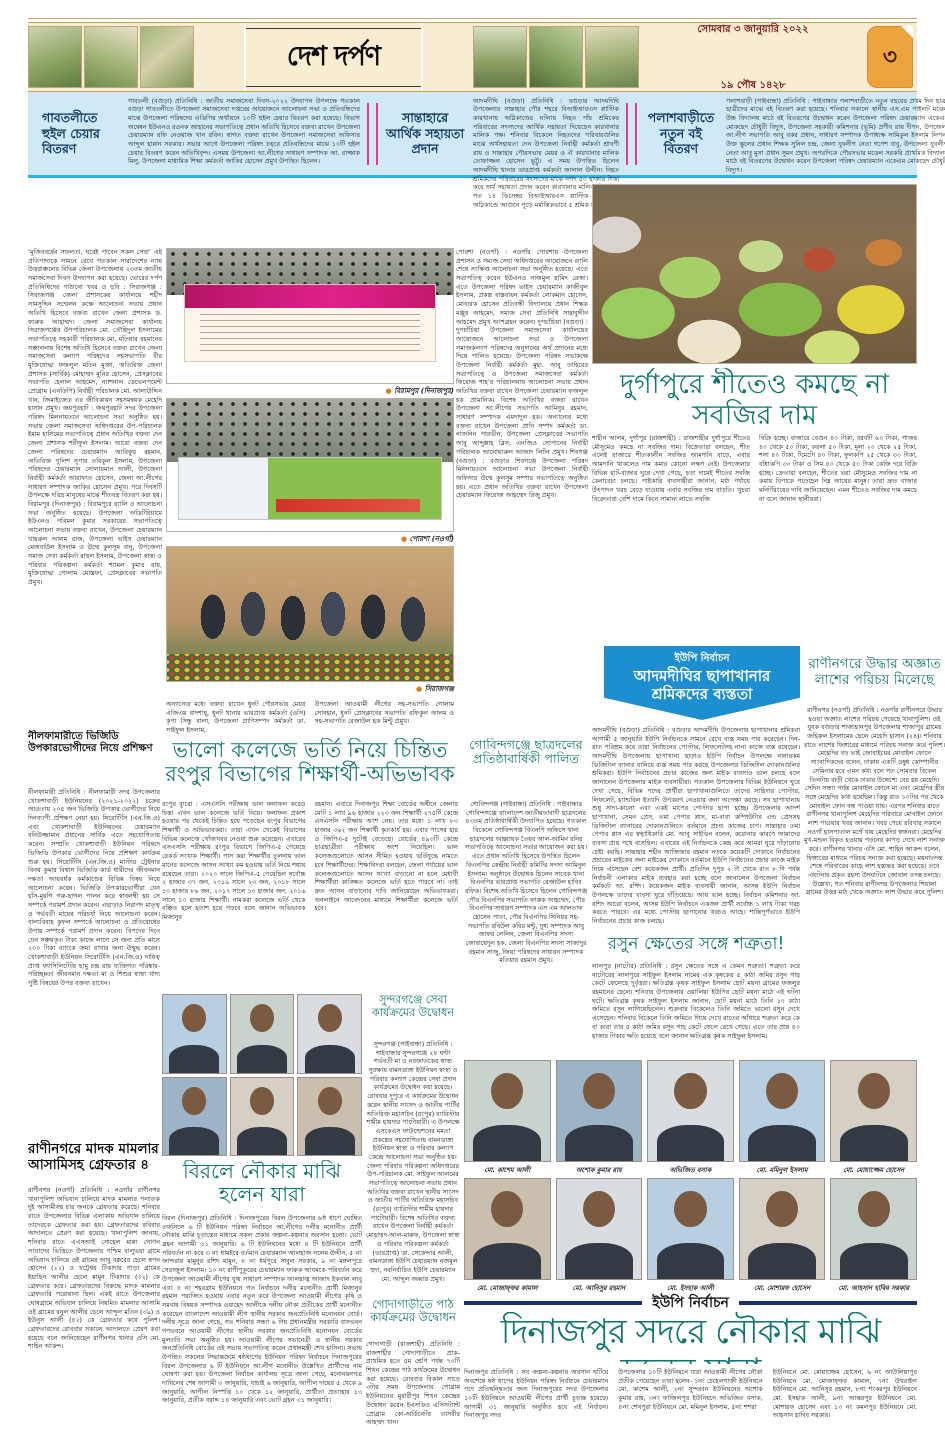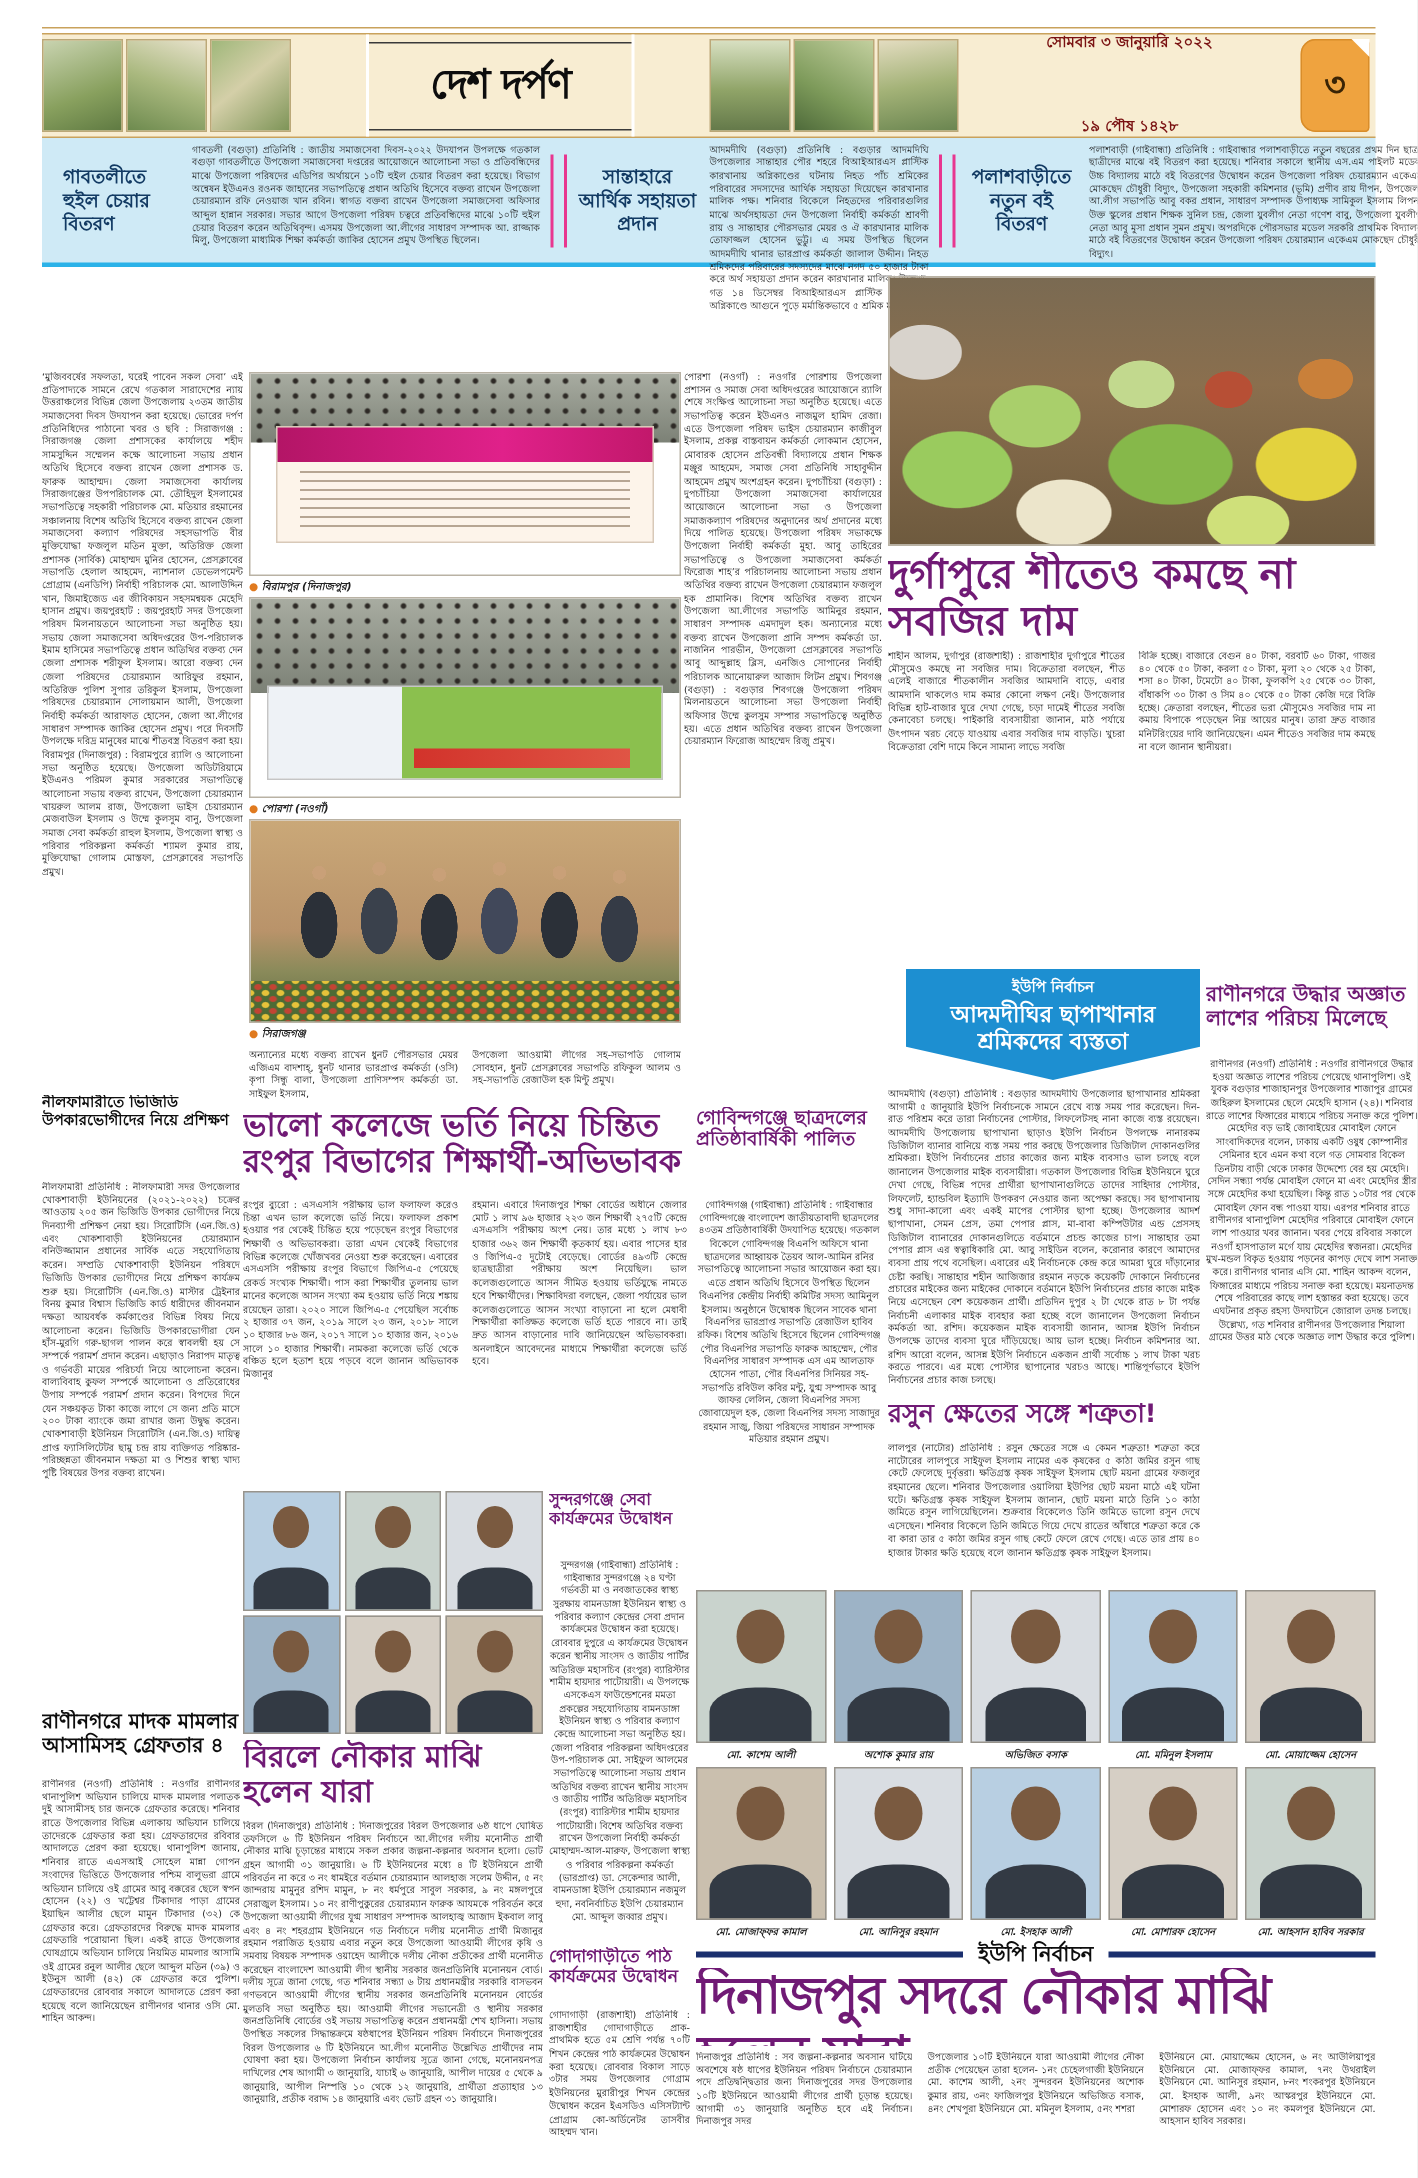--- a/index.html
+++ b/index.html
@@ -35,26 +35,26 @@
   .pagecurl::before{content:"";position:absolute;right:0;top:0;border-style:solid;border-width:0 12px 12px 0;
                     border-color:transparent #fff transparent transparent;}
   
   .briefs{position:absolute;left:28px;top:92px;width:889px;height:86px;background:#cfeaf6;
           border-bottom:3px solid #2bb2e8;display:flex;align-items:center;padding:0;box-sizing:border-box;}
   .bhead{font-weight:900;color:#123a63;font-size:12.5px;line-height:1.25;}
   .bbody{font-size:6.3px;line-height:1.38;text-align:justify;color:#1c1c1c;}
   .bsep{width:7px;height:62px;border-left:2.5px solid #e8368f;border-right:2.5px solid #e8368f;margin:0 7px;flex:none;}
   
   .body-txt{font-size:6.3px;line-height:1.38;text-align:justify;color:#161616;overflow:hidden;}
-  .hl{font-weight:700;color:#701a75;text-align:left;line-height:1.15;overflow:hidden;}
+  .hl{font-weight:400;color:#0f766e;text-align:center;line-height:1.15;overflow:hidden;}
   .hl-left{font-weight:900;color:#0d0d0d;text-align:left;line-height:1.2;overflow:hidden;}
   
   .lead-hl{position:absolute;left:28px;top:182px;width:560px;height:60px;color:#e22e2e;font-weight:900;
            font-size:42px;line-height:1.0;text-align:center;letter-spacing:-1px;overflow:hidden;}
-  .caption{font-size:7px;font-weight:bold;font-style:italic;text-align:left;color:#222;height:14px;line-height:14px;}
+  .caption{font-size:7px;font-weight:bold;font-style:italic;text-align:right;color:#222;height:14px;line-height:14px;}
   .caption::before{content:"● ";color:#e07a1f;font-size:7px;}
   .photo{position:relative;width:100%;overflow:hidden;border:1px solid #b9b2a4;box-sizing:border-box;}
   .crowd{position:absolute;left:0;right:0;top:0;background:
          radial-gradient(circle,#2e2a26 1.5px,transparent 2.2px) 0 0/12px 10px repeat,
          linear-gradient(180deg,#a8aca1,#7c8176);}
   .ban-pink{position:absolute;left:6%;right:6%;top:26%;bottom:16%;background:#fdf4ea;border:1px solid #d8c9b8;}
   .ban-pink::before{content:"";position:absolute;left:0;right:0;top:0;height:30%;
                     background:linear-gradient(90deg,#b31566,#e0218a 60%,#c2186b);}
   .ban-pink::after{content:"";position:absolute;left:6%;right:6%;top:38%;bottom:8%;
                    background:repeating-linear-gradient(180deg,#b7a693 0 1.5px,transparent 1.5px 6px);}

